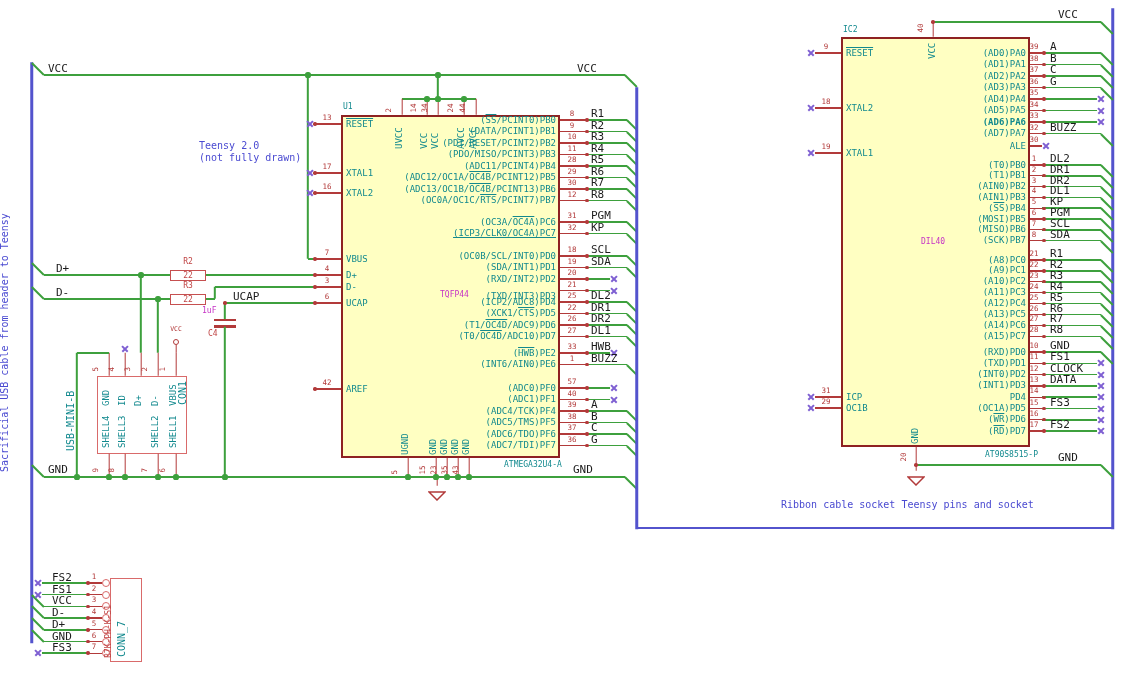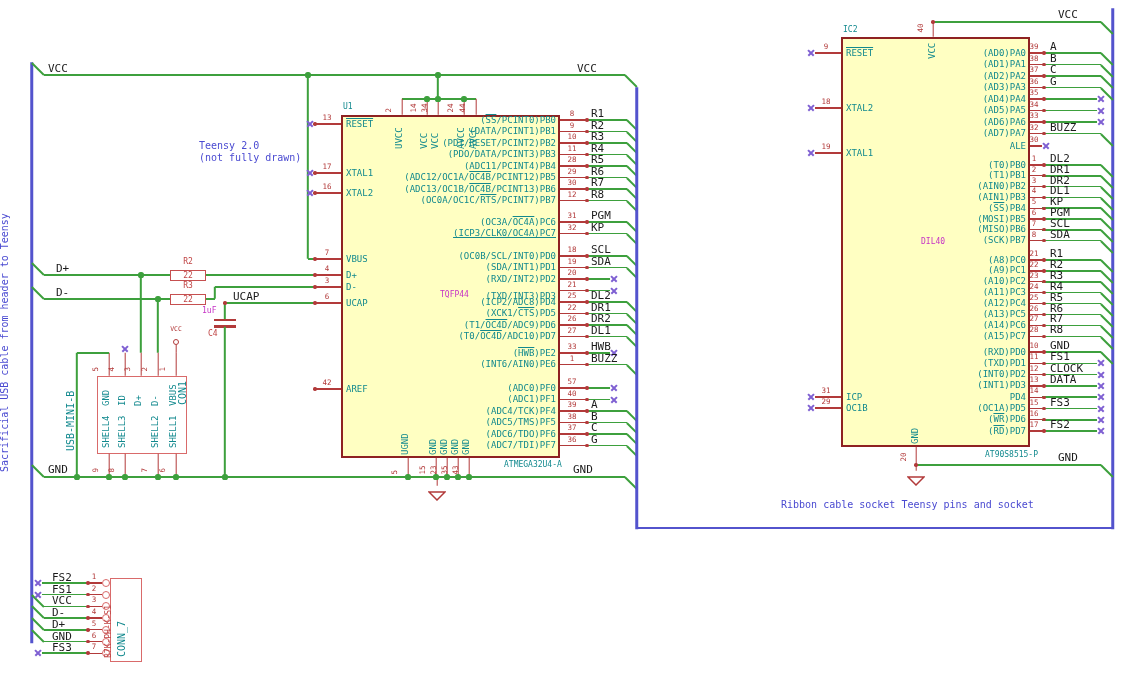--- a/index.html
+++ b/index.html
@@ -198,21 +198,21 @@
     <div class="abs" style="left: 560px; top: 142.3px; width: 26px; height: 1.4px; background: rgb(178, 58, 58); transform-origin: 0px 50%; transform: rotate(0rad); z-index: 2;"></div>
     <div class="abs" style="left: 585.3px; top: 141.3px; width: 3.4px; height: 3.4px; border-radius: 50%; background: rgb(178, 58, 58); z-index: 4;"></div>
     <span class="t sm" style="left: 560px; top: 133px; width: 24px; text-align: center;"><span>10</span></span>
     <span class="t nm" style="top: 138.5px; right: 575px;"><span>(PDI/RESET/PCINT2)PB2</span></span>
     <span class="t lbl" style="left: 591px; top: 131px;"><span>R3</span></span>
     <div class="abs" style="left: 586px; top: 142.2px; width: 41px; height: 1.6px; background: rgb(61, 160, 61); transform-origin: 0px 50%; transform: rotate(0rad); z-index: 2;"></div>
     <div class="abs" style="left: 627px; top: 142.2px; width: 14.1421px; height: 1.6px; background: rgb(61, 160, 61); transform-origin: 0px 50%; transform: rotate(0.785398rad); z-index: 2;"></div>
     <div class="abs" style="left: 560px; top: 153.8px; width: 26px; height: 1.4px; background: rgb(178, 58, 58); transform-origin: 0px 50%; transform: rotate(0rad); z-index: 2;"></div>
     <div class="abs" style="left: 585.3px; top: 152.8px; width: 3.4px; height: 3.4px; border-radius: 50%; background: rgb(178, 58, 58); z-index: 4;"></div>
     <span class="t sm" style="left: 560px; top: 144.5px; width: 24px; text-align: center;"><span>11</span></span>
-    <span class="t nm" style="top: 150px; right: 575px;"><span>(PDO/DATA/PCINT3)PB3</span></span>
+    <span class="t nm" style="top: 150px; right: 575px;"><span>(PDO/MISO/PCINT3)PB3</span></span>
     <span class="t lbl" style="left: 591px; top: 142.5px;"><span>R4</span></span>
     <div class="abs" style="left: 586px; top: 153.7px; width: 41px; height: 1.6px; background: rgb(61, 160, 61); transform-origin: 0px 50%; transform: rotate(0rad); z-index: 2;"></div>
     <div class="abs" style="left: 627px; top: 153.7px; width: 14.1421px; height: 1.6px; background: rgb(61, 160, 61); transform-origin: 0px 50%; transform: rotate(0.785398rad); z-index: 2;"></div>
     <div class="abs" style="left: 560px; top: 165.3px; width: 26px; height: 1.4px; background: rgb(178, 58, 58); transform-origin: 0px 50%; transform: rotate(0rad); z-index: 2;"></div>
     <div class="abs" style="left: 585.3px; top: 164.3px; width: 3.4px; height: 3.4px; border-radius: 50%; background: rgb(178, 58, 58); z-index: 4;"></div>
     <span class="t sm" style="left: 560px; top: 156px; width: 24px; text-align: center;"><span>28</span></span>
     <span class="t nm" style="top: 161.5px; right: 575px;"><span>(ADC11/PCINT4)PB4</span></span>
     <span class="t lbl" style="left: 591px; top: 154px;"><span>R5</span></span>
     <div class="abs" style="left: 586px; top: 165.2px; width: 41px; height: 1.6px; background: rgb(61, 160, 61); transform-origin: 0px 50%; transform: rotate(0rad); z-index: 2;"></div>
     <div class="abs" style="left: 627px; top: 165.2px; width: 14.1421px; height: 1.6px; background: rgb(61, 160, 61); transform-origin: 0px 50%; transform: rotate(0.785398rad); z-index: 2;"></div>
@@ -570,21 +570,21 @@
     <span class="t sm" style="left: 1024px; top: 100.5px; width: 20px; text-align: center;"><span>34</span></span>
     <span class="t nm" style="top: 106px; right: 105px;"><span>(AD5)PA5</span></span>
     <div class="abs" style="left: 1042.3px; top: 108.8px; width: 3.4px; height: 3.4px; border-radius: 50%; background: rgb(178, 58, 58); z-index: 4;"></div>
     <div class="abs" style="left: 1042px; top: 109.7px; width: 55px; height: 1.6px; background: rgb(61, 160, 61); transform-origin: 0px 50%; transform: rotate(0rad); z-index: 2;"></div>
     <div class="abs" style="left: 1097px; top: 106.5px; width: 8px; height: 8px; z-index: 4;">
       <div style="position: absolute; left: 0px; top: 3.2px; width: 8px; height: 1.6px; background: rgb(126, 95, 210); transform: rotate(45deg);"></div>
       <div style="position: absolute; left: 0px; top: 3.2px; width: 8px; height: 1.6px; background: rgb(126, 95, 210); transform: rotate(-45deg);"></div>
     </div>
     <div class="abs" style="left: 1030px; top: 121.3px; width: 12px; height: 1.4px; background: rgb(178, 58, 58); transform-origin: 0px 50%; transform: rotate(0rad); z-index: 2;"></div>
     <span class="t sm" style="left: 1024px; top: 112px; width: 20px; text-align: center;"><span>33</span></span>
-    <span class="t nm" style="top: 117.5px; right: 105px;"><span>(AD6)PA6</span></span>
+    <span class="t nm" style="top: 117.5px; right: 105px; font-weight: bold;"><span>(AD6)PA6</span></span>
     <div class="abs" style="left: 1042.3px; top: 120.3px; width: 3.4px; height: 3.4px; border-radius: 50%; background: rgb(178, 58, 58); z-index: 4;"></div>
     <div class="abs" style="left: 1042px; top: 121.2px; width: 55px; height: 1.6px; background: rgb(61, 160, 61); transform-origin: 0px 50%; transform: rotate(0rad); z-index: 2;"></div>
     <div class="abs" style="left: 1097px; top: 118px; width: 8px; height: 8px; z-index: 4;">
       <div style="position: absolute; left: 0px; top: 3.2px; width: 8px; height: 1.6px; background: rgb(126, 95, 210); transform: rotate(45deg);"></div>
       <div style="position: absolute; left: 0px; top: 3.2px; width: 8px; height: 1.6px; background: rgb(126, 95, 210); transform: rotate(-45deg);"></div>
     </div>
     <div class="abs" style="left: 1030px; top: 132.8px; width: 12px; height: 1.4px; background: rgb(178, 58, 58); transform-origin: 0px 50%; transform: rotate(0rad); z-index: 2;"></div>
     <span class="t sm" style="left: 1024px; top: 123.5px; width: 20px; text-align: center;"><span>32</span></span>
     <span class="t nm" style="top: 129px; right: 105px;"><span>(AD7)PA7</span></span>
     <span class="t lbl" style="left: 1050px; top: 121.5px;"><span>BUZZ</span></span>

